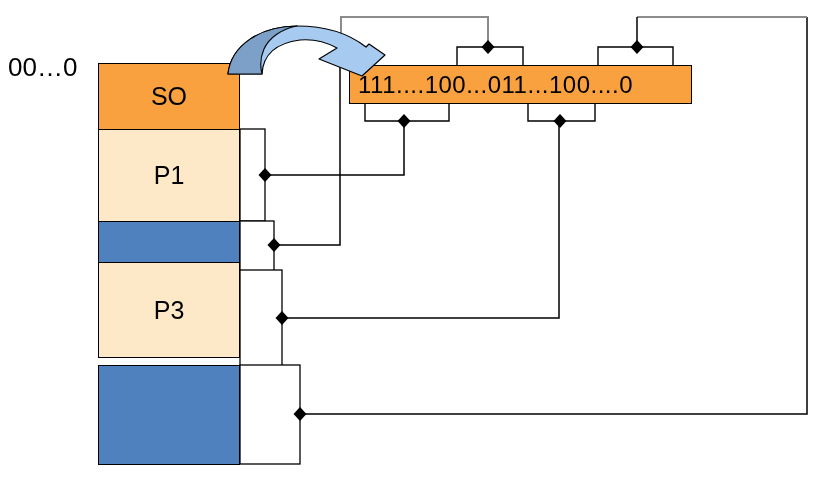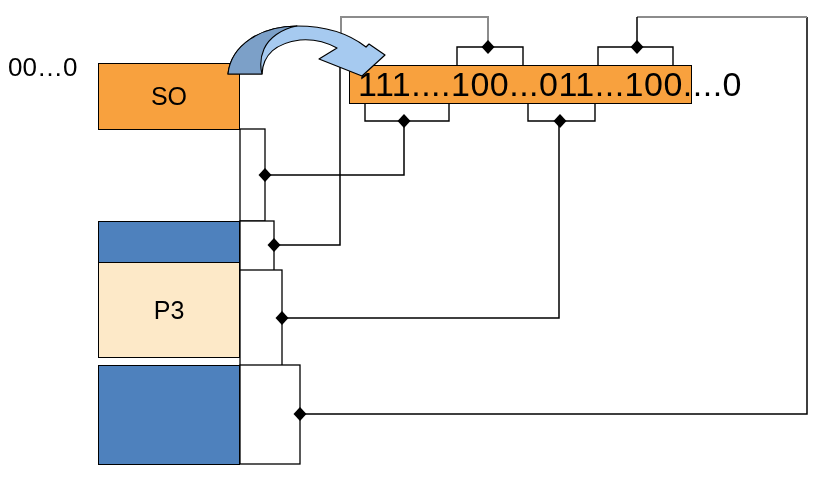--- a/index.html
+++ b/index.html
@@ -21,32 +21,35 @@
   .seg-os  {top:63px;height:67px;}
   .seg-p1  {top:129px;height:93px;}
   .seg-b1  {top:221px;height:50px;}
   .seg-p3  {top:262px;height:96px;}
   .seg-b2  {top:365px;height:100px;}
   .bitmap-bar{
     position:absolute;left:349px;top:65px;width:343px;height:39px;
     border:1.4px solid #000;box-sizing:border-box;
     display:flex;align-items:center;
   }
-  .bitmap-text{font-size:34px;line-height:27px;padding-left:8px;letter-spacing:.5px;white-space:nowrap;}
+  .bitmap-text{font-size:24px;line-height:27px;padding-left:8px;letter-spacing:.5px;white-space:nowrap;}
   .overlay{position:absolute;left:0;top:0;width:820px;height:480px;pointer-events:none;}
 </style>
 </head>
 <body>
 
 <div class="stage">
 
   <div class="addr addr-top">00…0</div>
 
   <div class="seg seg-os" style="background-color: rgb(248, 161, 62);">
     <span class="seg-label">SO</span>
+  </div>
+  <div class="seg seg-p1" style="background-color: rgb(253, 233, 200);">
+    <span class="seg-label">P1</span>
   </div>
   <div class="seg seg-b1" style="background-color: rgb(78, 129, 189);">
     <span class="seg-label"></span>
   </div>
   <div class="seg seg-p3" style="background-color: rgb(253, 233, 200);">
     <span class="seg-label">P3</span>
   </div>
   <div class="seg seg-b2" style="background-color: rgb(78, 129, 189);">
     <span class="seg-label"></span>
   </div>

